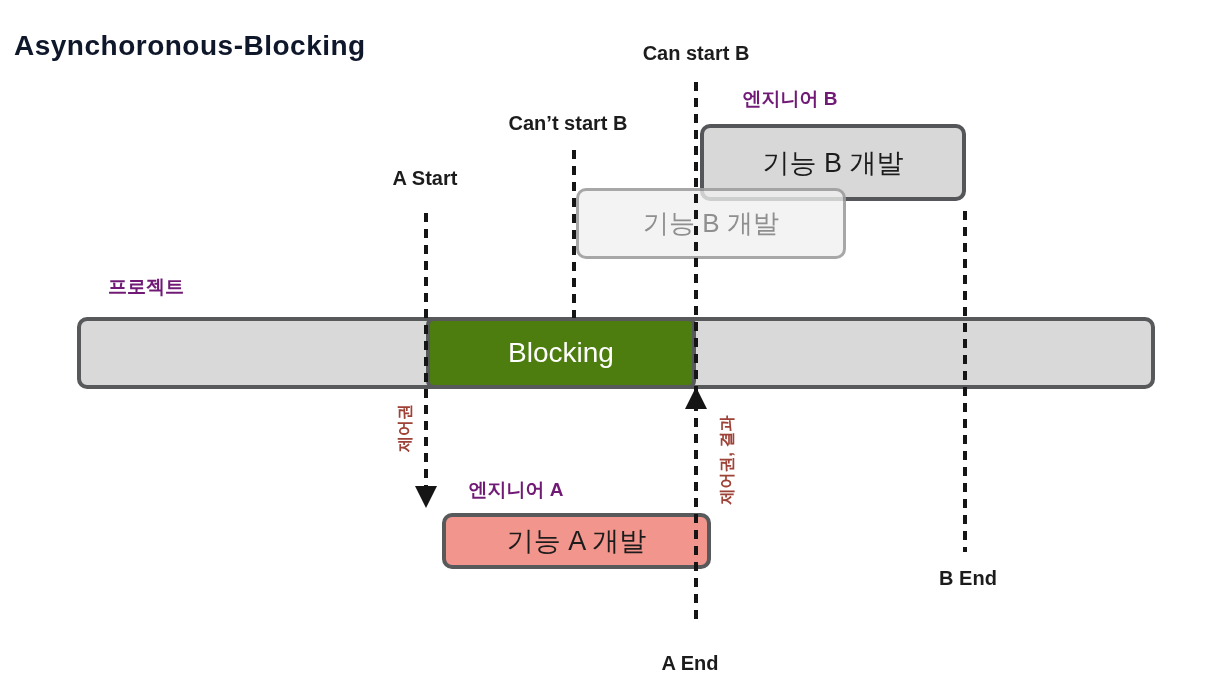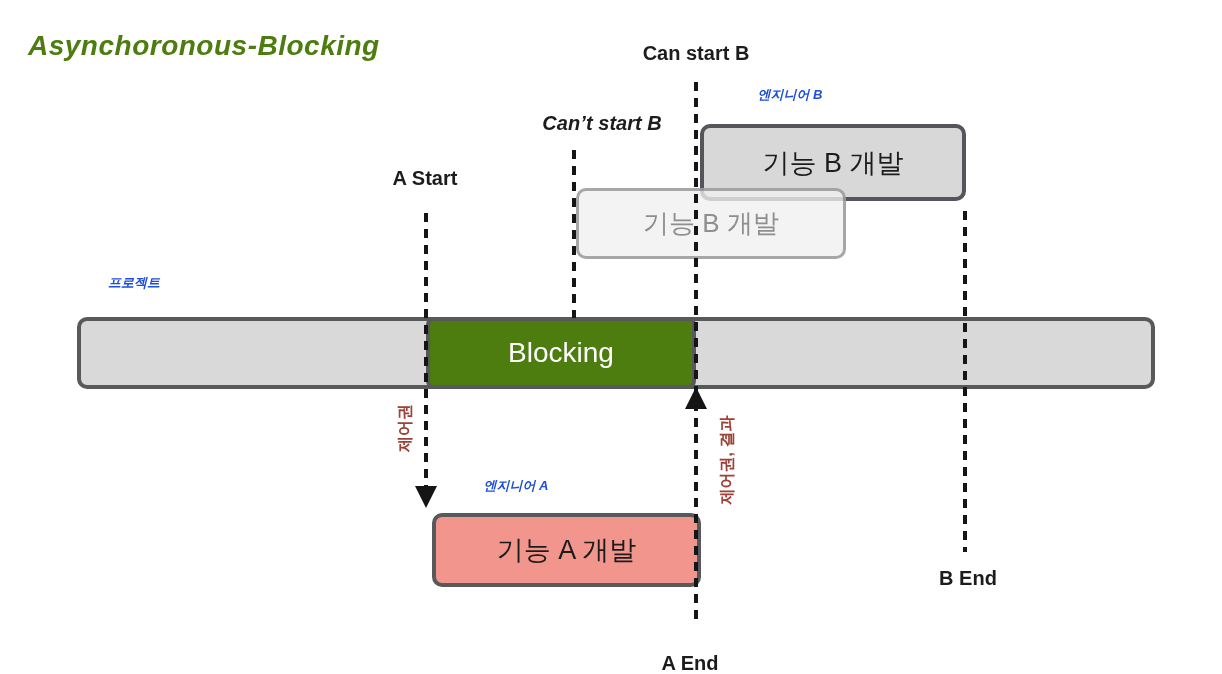--- a/index.html
+++ b/index.html
@@ -11,25 +11,25 @@
     overflow:hidden;
   }
   .lbl{
     position:absolute;
     font-weight:bold;
     color:#2e2e2e;
     white-space:nowrap;
   }
   .centered{transform:translateX(-50%);}
   .title{
-    left:28px;top:30px;
-    font-size:28px;color:#4d7c0f;letter-spacing:0.5px;font-style:italic;
+    left:14px;top:30px;
+    font-size:28px;color:#0f172a;letter-spacing:0.5px;
   }
   .timeline-lbl{font-size:20px;color:#1c1c1c;}
-  .actor-lbl{font-size:13px;color:#1d4ed8;font-style:italic;}
+  .actor-lbl{font-size:19px;color:#701a75;}
   .dash-line{
     position:absolute;width:4px;
     background:repeating-linear-gradient(to bottom,#151515 0px,#151515 9px,transparent 9px,transparent 16px);
     z-index:5;
   }
   .arrow-down{
     position:absolute;width:0;height:0;
     border-left:11px solid transparent;border-right:11px solid transparent;
     border-top:22px solid #151515;z-index:6;
   }
@@ -57,40 +57,40 @@
     left:700px;top:124px;width:266px;height:77px;
     background:#D8D8D8;border:4px solid #555659;border-radius:10px;
     color:#1c1c1c;font-size:27px;z-index:2;
   }
   .feature-b-ghost-bar{
     left:576px;top:188px;width:270px;height:71px;
     background:rgba(240,240,240,0.78);border:3px solid rgba(105,105,108,0.55);
     border-radius:10px;color:#8f8f8f;font-size:26px;z-index:3;
   }
   .feature-a-bar{
-    left:432px;top:513px;width:269px;height:74px;
+    left:442px;top:513px;width:269px;height:56px;
     background:#F2958C;border:4px solid #58595B;border-radius:10px;
     color:#1c1c1c;font-size:27px;z-index:2;
   }
   .rot-note{
     position:absolute;
     font-weight:bold;font-size:16px;color:#9E4136;
     white-space:nowrap;z-index:4;
     transform:translate(-50%,-50%) rotate(-90deg);
   }
 </style>
 </head>
 <body>
 
 <div id="canvas">
 
   <div class="lbl title">Asynchoronous-Blocking</div>
 
   <div class="lbl timeline-lbl centered" style="left:696px;top:42px;">Can start B</div>
-  <div class="lbl timeline-lbl centered" style="left:602px;top:112px;font-style:italic;">Can’t start B</div>
+  <div class="lbl timeline-lbl centered" style="left:568px;top:112px;">Can’t start B</div>
   <div class="lbl timeline-lbl centered" style="left:425px;top:167px;">A Start</div>
   <div class="lbl timeline-lbl centered" style="left:690px;top:652px;">A End</div>
   <div class="lbl timeline-lbl centered" style="left:968px;top:567px;">B End</div>
 
   <div class="lbl actor-lbl" style="left:108px;top:274px;">프로젝트</div>
   <div class="lbl actor-lbl centered" style="left:790px;top:86px;">엔지니어 B</div>
   <div class="lbl actor-lbl centered" style="left:516px;top:477px;">엔지니어 A</div>
 
   <div class="dash-line" style="left:424px;top:213px;height:273px;"></div>
   <div class="dash-line" style="left:572px;top:150px;height:168px;"></div>

